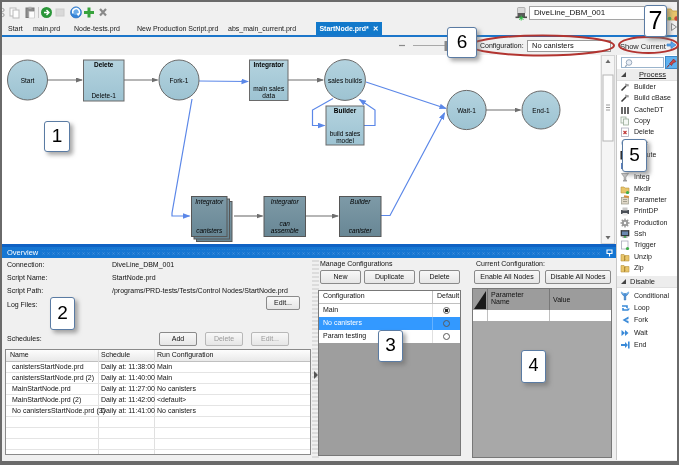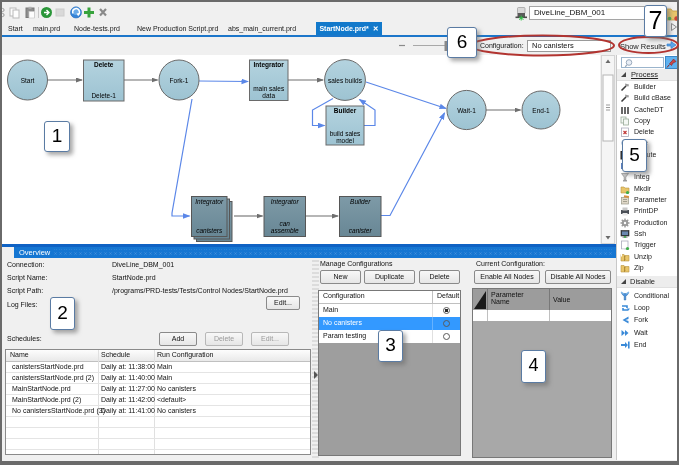--- a/index.html
+++ b/index.html
@@ -14,21 +14,21 @@
   #activetab{position:absolute;left:314px;top:0px;width:66px;height:13px;background:#1279cb;color:#fff;font-weight:bold;font-size:7px;line-height:13px;text-align:center;}
   #tabline{left:2px;top:35px;width:675px;height:2px;background:#1c76ca;}
   
   #toolbar2{left:2px;top:37px;width:675px;height:18px;background:#f0f0f0;font-size:7px;}
   
   #canvas{left:2px;top:55px;width:598px;height:189px;background:#ffffff;}
   
   #vscroll{left:601px;top:55px;width:14px;height:189px;background:#f5f5f5;border:1px solid #d4d4d4;box-sizing:border-box;}
   
   #splitter{left:0px;top:244px;width:616px;height:3px;background:#0f62c4;}
-  #ovbar{left:2px;top:247px;width:614px;height:11px;background:#1576d2;color:#fff;font-size:7.5px;line-height:11px;margin-left:12px;}
+  #ovbar{left:2px;top:247px;width:614px;height:11px;background:#1576d2;color:#fff;font-size:7.5px;line-height:11px;}
   
   #bottom{left:2px;top:258px;width:611px;height:202px;background:#f0f0f0;font-size:7px;color:#111;}
   .lbl{position:absolute;}
   .btn{position:absolute;background:linear-gradient(#f8f8f8,#e6e6e6);border:1px solid #8a8a8a;border-radius:2px;font-size:7px;text-align:center;color:#111;box-sizing:border-box;}
   .btn.dis{color:#9a9a9a;border-color:#b8b8b8;}
   
   #palette{left:616px;top:55px;width:61px;height:405px;background:#ffffff;border-left:1px solid #c8c8c8;}
   .phead{position:absolute;left:0;width:61px;height:11px;background:#ededed;border-bottom:1px solid #e0e0e0;font-size:7.5px;font-weight:normal;color:#222;line-height:11px;}
   .pitem{position:absolute;left:17px;font-size:7px;color:#1a1a1a;line-height:10px;height:10px;}
   .picon{position:absolute;left:3px;width:10px;height:10px;}
@@ -103,21 +103,21 @@
     <path d="M2.5 1.5 L7.5 5 L2.5 8.5 Z" fill="none" stroke="#8a8a8a" stroke-width="1"></path>
   </svg>
 <div id="toolbar2" class="abs">
 <svg width="675" height="18" style="position:absolute;left:0;top:0;">
   <line x1="397" y1="8.5" x2="403" y2="8.5" stroke="#8a8a8a" stroke-width="1.2"></line>
   <line x1="411" y1="8.5" x2="446" y2="8.5" stroke="#a8a8a8" stroke-width="1.2"></line>
   <rect x="442.5" y="4" width="2.5" height="10" fill="#8a8a8a"></rect>
 </svg>
 <span style="position:absolute;left:478px;top:5px;font-size:7px;color:#111;">Configuration:</span>
 <div style="position:absolute;left:525px;top:3px;width:84px;height:12px;background:#fff;border:1px solid #9a9a9a;box-sizing:border-box;font-size:7.5px;line-height:10px;color:#111;"><span style="margin-left:4px;">No canisters</span></div>
-<span style="position:absolute;left:618px;top:5px;font-size:7.5px;color:#222;">Show Results</span>
+<span style="position:absolute;left:618px;top:5px;font-size:7.5px;color:#222;">Show Current</span>
 <svg width="14" height="12" style="position:absolute;left:664px;top:3px;">
   <path d="M1 4 L5 4 L5 1.5 L10 5 L5 8.5 L5 6 L1 6 Z" fill="#58a4ea" stroke="#3a80c8" stroke-width="0.7"></path>
 </svg>
 </div>
 <div id="canvas" class="abs">
 <svg width="598" height="189" style="position:absolute;left:0;top:0;" font-family="Liberation Sans, sans-serif">
 <defs>
   <linearGradient id="nb" x1="0" y1="0" x2="0" y2="1">
     <stop offset="0" stop-color="#b4d3df"></stop>
           <stop offset="1" stop-color="#9dc3d2"></stop>
@@ -340,21 +340,21 @@
       </svg>
   </div>
   <div style="position:absolute;left:48px;top:1px;width:13px;height:13px;background:#5fb2f0;border:1px solid #3a88c8;box-sizing:border-box;">
     <svg width="12" height="12" style="position:absolute;left:0px;top:0px;">
         <path d="M7.5 2 L10 4.5 L7 6 L5.5 8.5 L3.5 6.5 L6 4 Z" fill="#c84848" stroke="#8c2020" stroke-width="0.6"></path>
         <line x1="3.5" y1="7.5" x2="1" y2="10.5" stroke="#8c2020" stroke-width="1"></line>
       </svg>
   </div>
   <div class="phead" style="top:14px;"><svg width="6" height="6" style="position:absolute;left:4px;top:3px;">
         <path d="M5 0 L5 5 L0 5 Z" fill="#444"></path>
-      </svg><span style="margin-left:14px;text-decoration:underline;">Process</span></div>
+      </svg><span style="margin-left:22px;text-decoration:underline;">Process</span></div>
   <div class="phead" style="top:221px;"><svg width="6" height="6" style="position:absolute;left:4px;top:3px;">
         <path d="M5 0 L5 5 L0 5 Z" fill="#444"></path>
       </svg><span style="margin-left:13px;">Disable</span></div>
   <div class="pitem" style="top:27px;">Builder</div>
   <svg class="picon" style="top:27px;" viewBox="0 0 10 10">
       <path d="M5 1.5 L9 2.5 L8.5 4.5 L5.5 4 Z" fill="#9a9a9a"></path>
       <path d="M6 4 L1.5 8.5" stroke="#3a3a3a" stroke-width="1.6"></path>
     </svg>
   <div class="pitem" style="top:38px;">Build cBase</div>
   <svg class="picon" style="top:38px;" viewBox="0 0 10 10">

